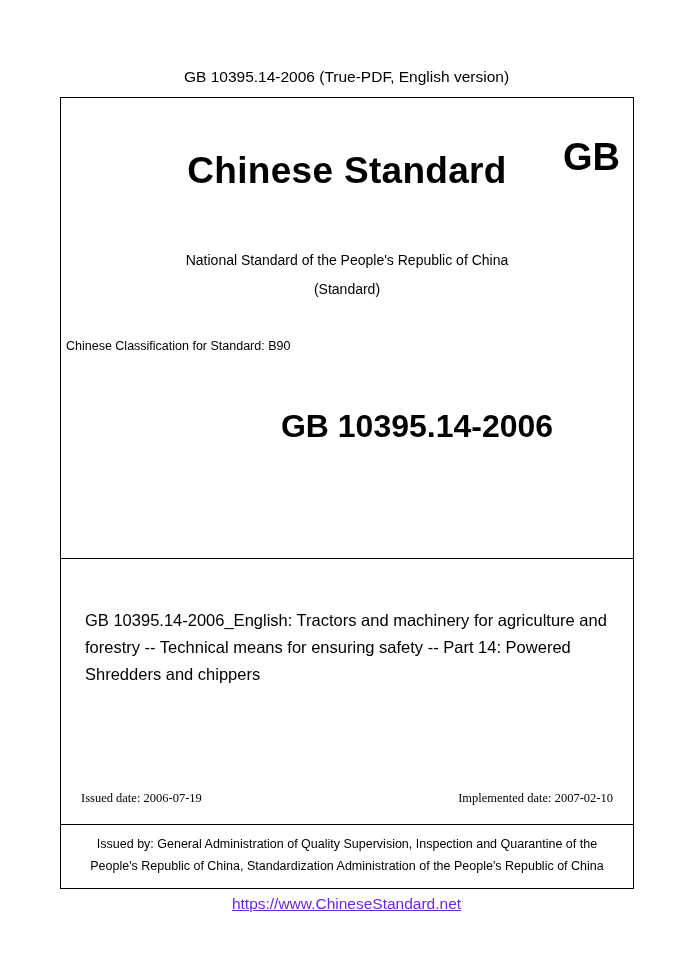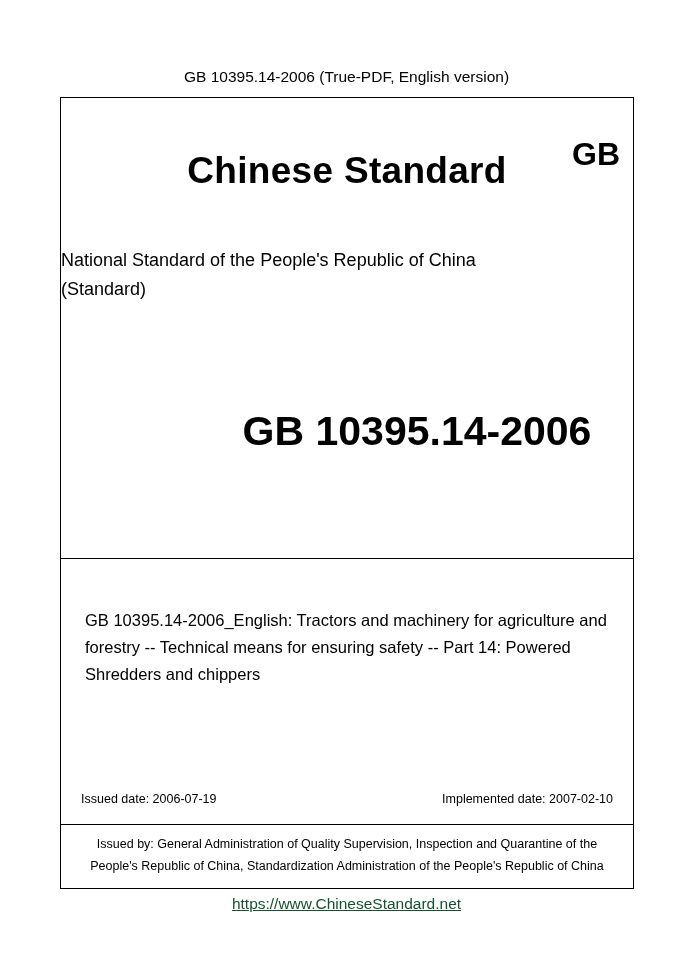--- a/index.html
+++ b/index.html
@@ -52,46 +52,46 @@
     width: 100%;
     text-align: center;
     font-size: 37px;
     font-weight: bold;
     letter-spacing: 0.3px;
   }
   .gb-logo {
     position: absolute;
     top: 38px;
     right: 13px;
-    font-size: 32px;
+    font-size: 38px;
     font-weight: bold;
     letter-spacing: 0px;
   }
   .nat-std {
     position: absolute;
     top: 148px;
     left: 0;
     width: 100%;
-    text-align: left;
-    font-size: 18px;
+    text-align: center;
+    font-size: 14px;
     line-height: 29px;
   }
   .classification {
     position: absolute;
     top: 241px;
     left: 5px;
     font-size: 12.5px;
   }
   .std-number {
     position: absolute;
     top: 310px;
     left: 0;
     width: 100%;
     text-align: center;
-    font-size: 41px;
+    font-size: 32px;
     font-weight: bold;
     padding-left: 140px;
     box-sizing: border-box;
   }
   .lower-section {
     position: relative;
     height: 266px;
     border-bottom: 1px solid #000;
     box-sizing: border-box;
   }
@@ -102,20 +102,21 @@
     right: 24px;
     font-size: 16.5px;
     line-height: 27px;
   }
   .dates {
     position: absolute;
     bottom: 18px;
     left: 20px;
     right: 20px;
     font-size: 12.5px;
+    font-family: Liberation Serif, serif;
   }
   .issued-date {
     float: left;
   }
   .implemented-date {
     float: right;
   }
   .issuer-box {
     position: relative;
     height: 62px;
@@ -125,40 +126,41 @@
     font-size: 12.5px;
     line-height: 22px;
   }
   .footer-url {
     position: absolute;
     top: 895px;
     left: 0;
     width: 693px;
     text-align: center;
     font-size: 15.5px;
-    color: #14532d;
+    color: #6d28d9;
     text-decoration: underline;
   }
 </style>
 </head>
 <body>
 
 <div class="page">
 
   <div class="header-line">GB 10395.14-2006 (True-PDF, English version)</div>
 
   <div class="doc-box">
 
     <div class="upper-section">
       <div class="title-main">Chinese Standard</div>
       <div class="gb-logo">GB</div>
       <div class="nat-std">
         <div>National Standard of the People's Republic of China</div>
         <div>(Standard)</div>
       </div>
+      <div class="classification">Chinese Classification for Standard: B90</div>
       <div class="std-number">GB 10395.14-2006</div>
     </div>
 
     <div class="lower-section">
       <div class="english-title">GB 10395.14-2006_English: Tractors and machinery for agriculture and forestry -- Technical means for ensuring safety -- Part 14: Powered Shredders and chippers</div>
       <div class="dates">
         <span class="issued-date">Issued date: 2006-07-19</span>
         <span class="implemented-date">Implemented date: 2007-02-10</span>
       </div>
     </div>

